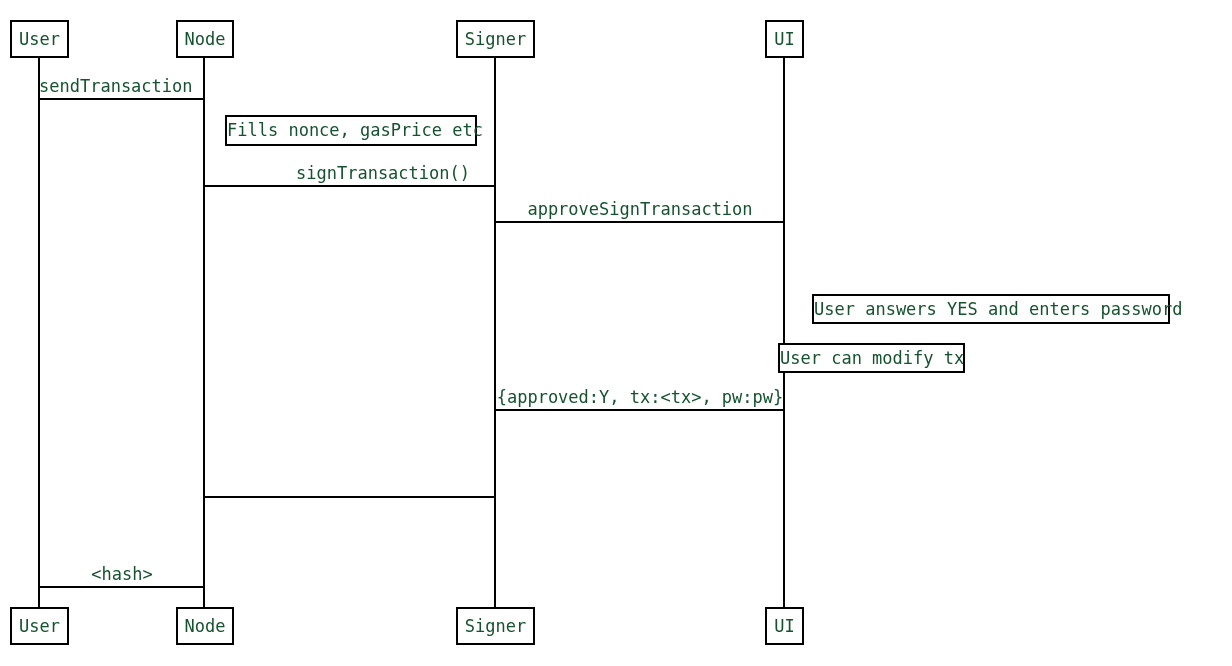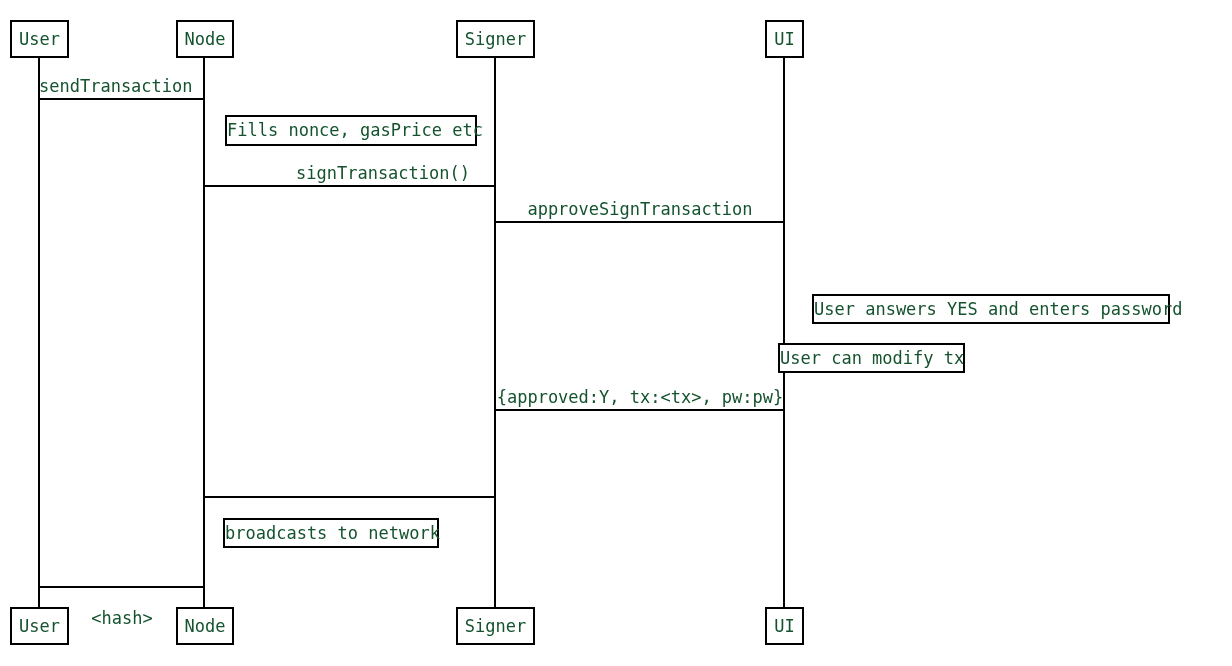--- a/index.html
+++ b/index.html
@@ -91,18 +91,17 @@
 
   <div class="note" style="left:805px; top:294px; width:358px;margin-left:7px;">User answers YES and enters password</div>
   <div class="note" style="left:778px; top:343px; width:187px;">User can modify tx</div>
 
   <div class="msg-label" style="left:495px; top:387px; width:290px;">{approved:Y, tx:&lt;tx&gt;, pw:pw}</div>
   <div class="msg-line" style="left:495px; top:409px; width:290px;"></div>
 
 
   <div class="msg-line" style="left:204px; top:496px; width:292px;"></div>
 
-  <div class="note" style="left:223px; top:518px; width:216px;">broadcasts to network</div>
 
-  <div class="msg-label" style="left:39px; top:564px; width:166px;margin-top:44px;">&lt;hash&gt;</div>
+  <div class="msg-label" style="left:39px; top:564px; width:166px;">&lt;hash&gt;</div>
   <div class="msg-line" style="left:39px; top:586px; width:166px;"></div>
 
 </div>
 
 </body></html>

